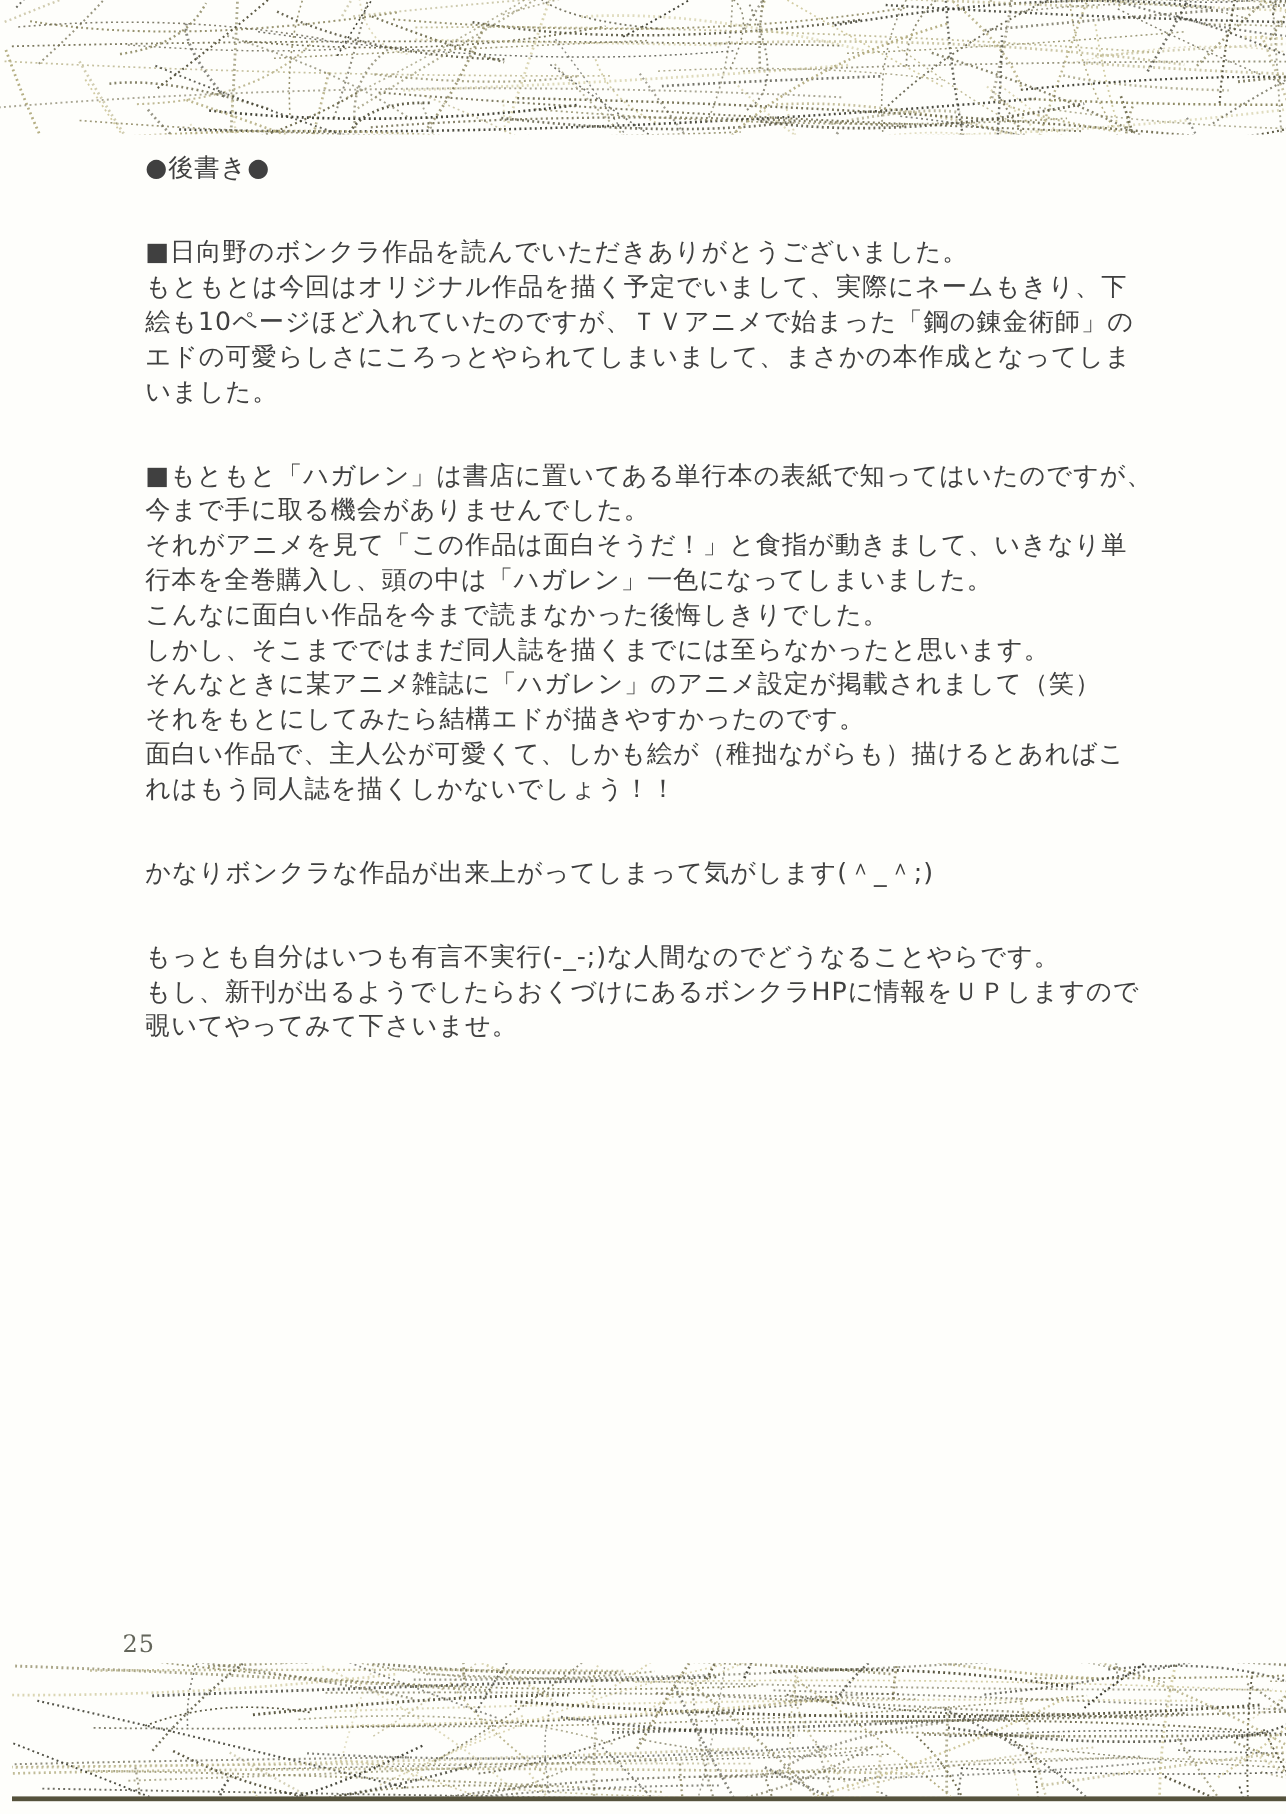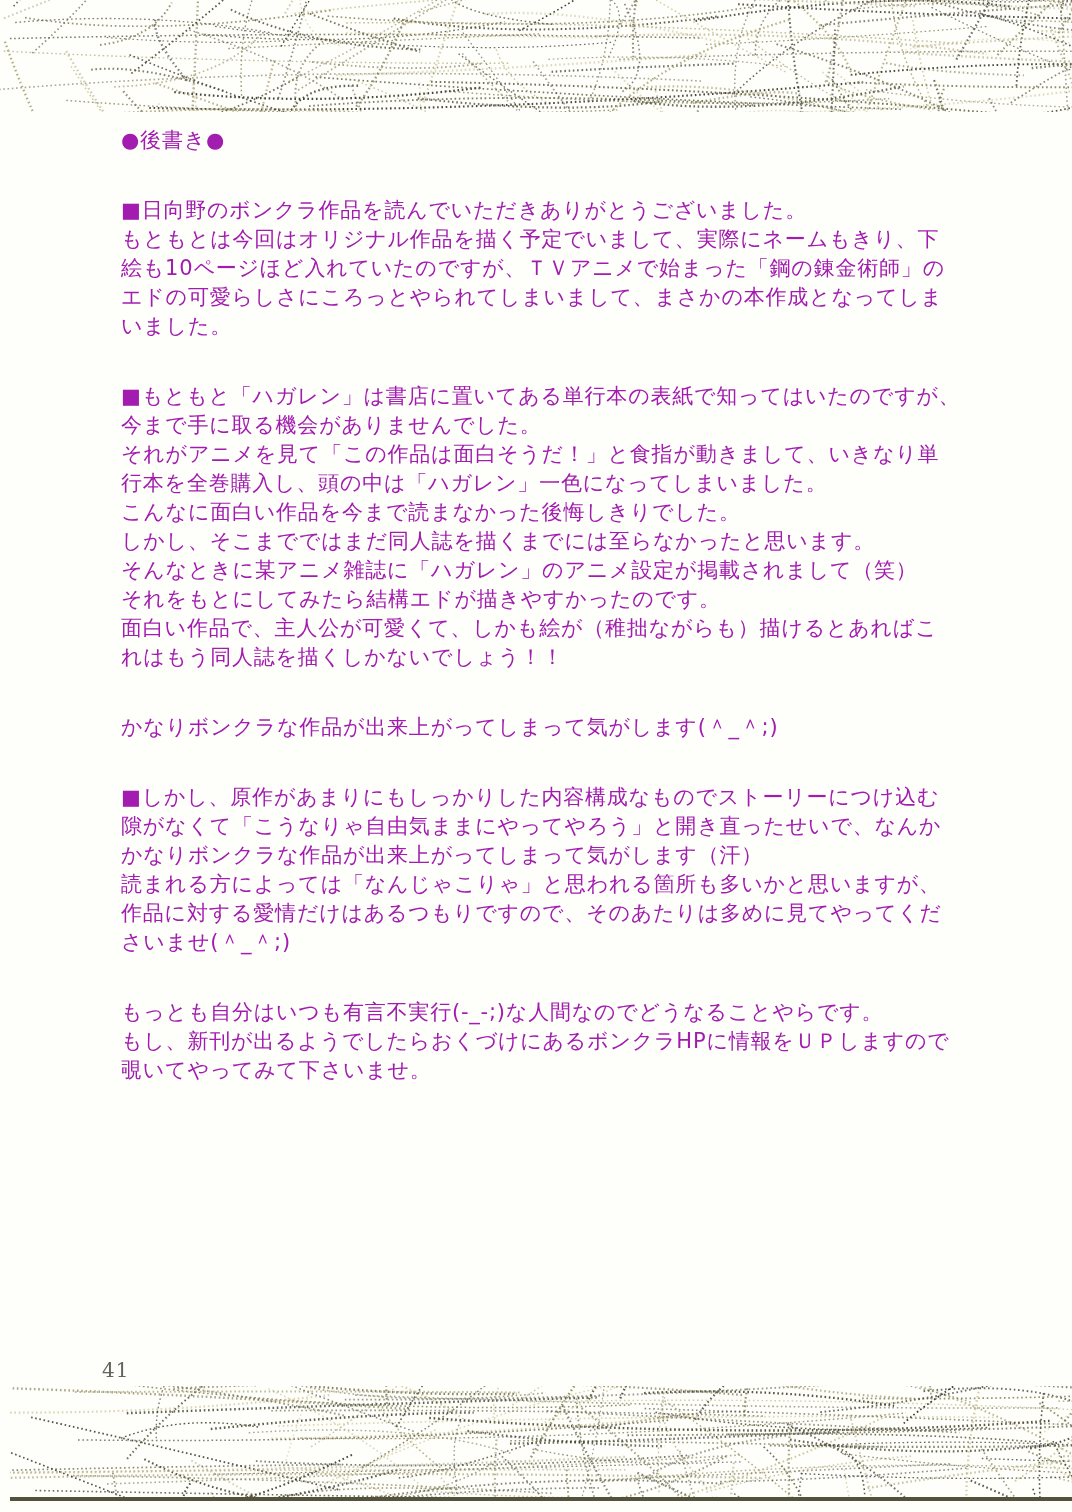--- a/index.html
+++ b/index.html
@@ -10,21 +10,21 @@
     background:#fefefb;
     overflow:hidden;
     font-family:"DejaVu Sans",sans-serif;
   }
   .band{position:absolute;display:block;}
   .band-top{left:0;top:0;}
   .band-bottom{left:10px;top:1386px;border-bottom:4px solid #55523c;}
   .content{
     position:absolute;
     left:121px;top:126px;width:848px;
-    color:#a21caf;
+    color:#404040;
     font-size:21px;
     line-height:29px;
     letter-spacing:0.8px;
   }
   .title{margin:0;}
   .para{margin:41px 0 0 0;white-space:pre-line;}
   .signature{margin:24px 0 0 534px;white-space:pre;}
   .page-number{
     position:absolute;
     left:102px;top:1358px;
@@ -229,32 +229,26 @@
 今まで手に取る機会がありませんでした。
 それがアニメを見て「この作品は面白そうだ！」と食指が動きまして、いきなり単
 行本を全巻購入し、頭の中は「ハガレン」一色になってしまいました。
 こんなに面白い作品を今まで読まなかった後悔しきりでした。
 しかし、そこまでではまだ同人誌を描くまでには至らなかったと思います。
 そんなときに某アニメ雑誌に「ハガレン」のアニメ設定が掲載されまして（笑）
 それをもとにしてみたら結構エドが描きやすかったのです。
 面白い作品で、主人公が可愛くて、しかも絵が（稚拙ながらも）描けるとあればこ
 れはもう同人誌を描くしかないでしょう！！</p>
     <p class="para">かなりボンクラな作品が出来上がってしまって気がします(＾_＾;)</p>
-    <p class="para">■しかし、原作があまりにもしっかりした内容構成なものでストーリーにつけ込む
-隙がなくて「こうなりゃ自由気ままにやってやろう」と開き直ったせいで、なんか
-かなりボンクラな作品が出来上がってしまって気がします（汗）
-読まれる方によっては「なんじゃこりゃ」と思われる箇所も多いかと思いますが、
-作品に対する愛情だけはあるつもりですので、そのあたりは多めに見てやってくだ
-さいませ(＾_＾;)</p>
     <p class="para">もっとも自分はいつも有言不実行(-_-;)な人間なのでどうなることやらです。
 もし、新刊が出るようでしたらおくづけにあるボンクラHPに情報をＵＰしますので
 覗いてやってみて下さいませ。</p>
   </div>
 
-  <div class="page-number">41</div>
+  <div class="page-number">25</div>
 
   <svg class="band band-bottom" id="band-bottom" width="1062" height="111" viewBox="0 0 1062 111" preserveAspectRatio="none">
       <path d="M971.8,72.5 Q1249.3,83.5 1546.7,66.0" stroke="#3c3c30" stroke-width="1.4" fill="none" stroke-dasharray="1.6 2.7" opacity="0.76"></path>
       <path d="M258.4,2.7 Q364.8,50.9 436.4,124.2" stroke="#cfc89c" stroke-width="1.6" fill="none" stroke-dasharray="1.6 2.7" opacity="0.70"></path>
       <path d="M626.9,92.7 Q663.0,202.7 733.8,291.0" stroke="#6e6a4c" stroke-width="1.7" fill="none" stroke-dasharray="1.6 2.7" opacity="0.83"></path>
       <path d="M1040.7,90.6 Q1160.8,120.7 1271.2,115.0" stroke="#8f8a64" stroke-width="1.6" fill="none" stroke-dasharray="1.6 2.7" opacity="0.59"></path>
       <path d="M756.3,112.0 Q1162.4,113.5 1523.7,144.7" stroke="#cfc89c" stroke-width="1.5" fill="none" stroke-dasharray="1.6 2.7" opacity="0.89"></path>
       <path d="M956.3,118.2 Q956.3,34.7 983.2,-48.4" stroke="#cfc89c" stroke-width="2.3" fill="none" stroke-dasharray="1.6 2.7" opacity="0.87"></path>
       <path d="M486.5,53.5 Q480.0,138.1 500.1,246.6" stroke="#8f8a64" stroke-width="2.1" fill="none" stroke-dasharray="1.6 2.7" opacity="0.63"></path>
       <path d="M617.5,49.2 Q891.2,48.6 1224.1,33.8" stroke="#6e6a4c" stroke-width="1.9" fill="none" stroke-dasharray="1.6 2.7" opacity="0.82"></path>

